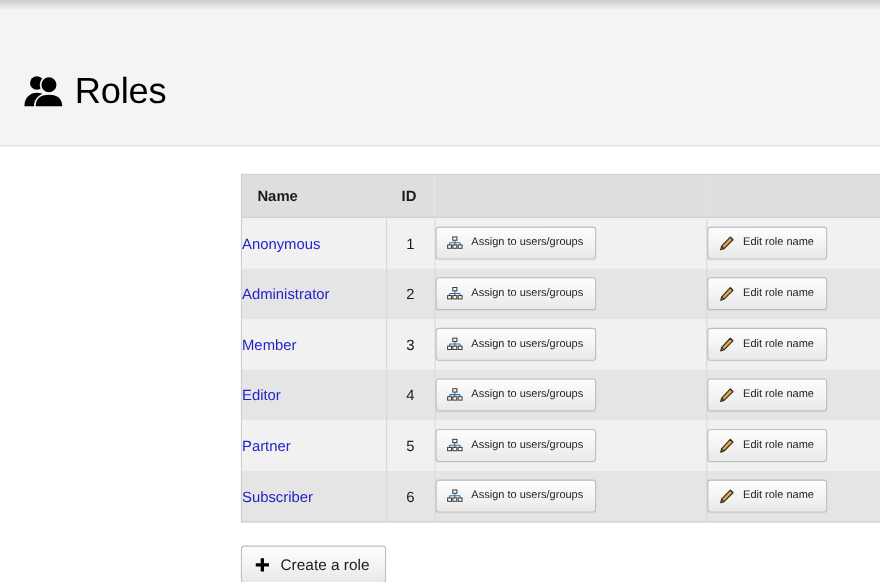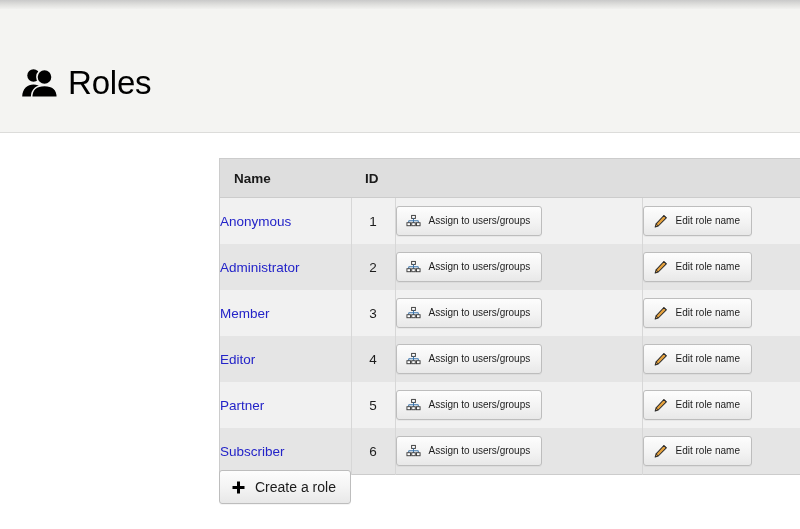--- a/index.html
+++ b/index.html
@@ -170,21 +170,21 @@
     line-height: 16px;
     white-space: nowrap;
     box-shadow: 0 1px 0 rgba(0,0,0,0.04);
   }
   .btn svg { display: block; flex: 0 0 auto; }
 
   
   .create-wrap {
     position: absolute;
     left: 219px;
-    top: 336px;
+    top: 362px;
   }
   .btn-create {
     padding: 8px 14px 8px 11px;
     font-size: 14px;
     gap: 9px;
   }
 </style>
 </head>
 <body>
 

